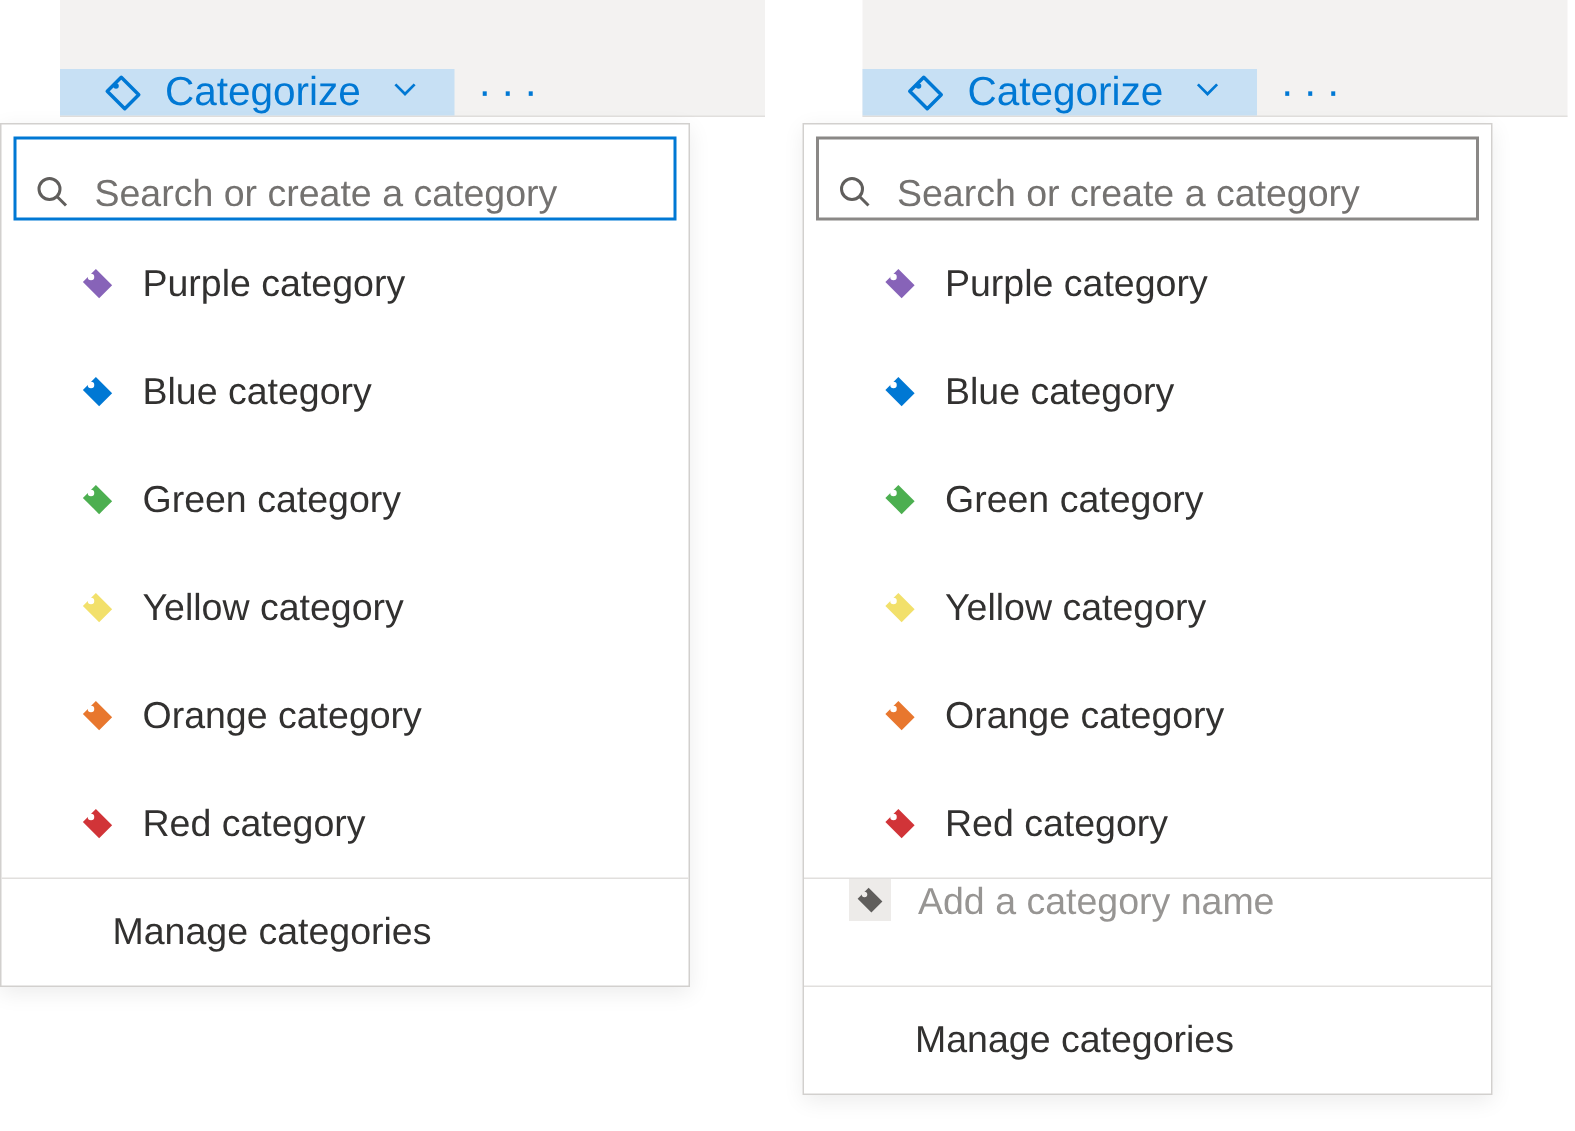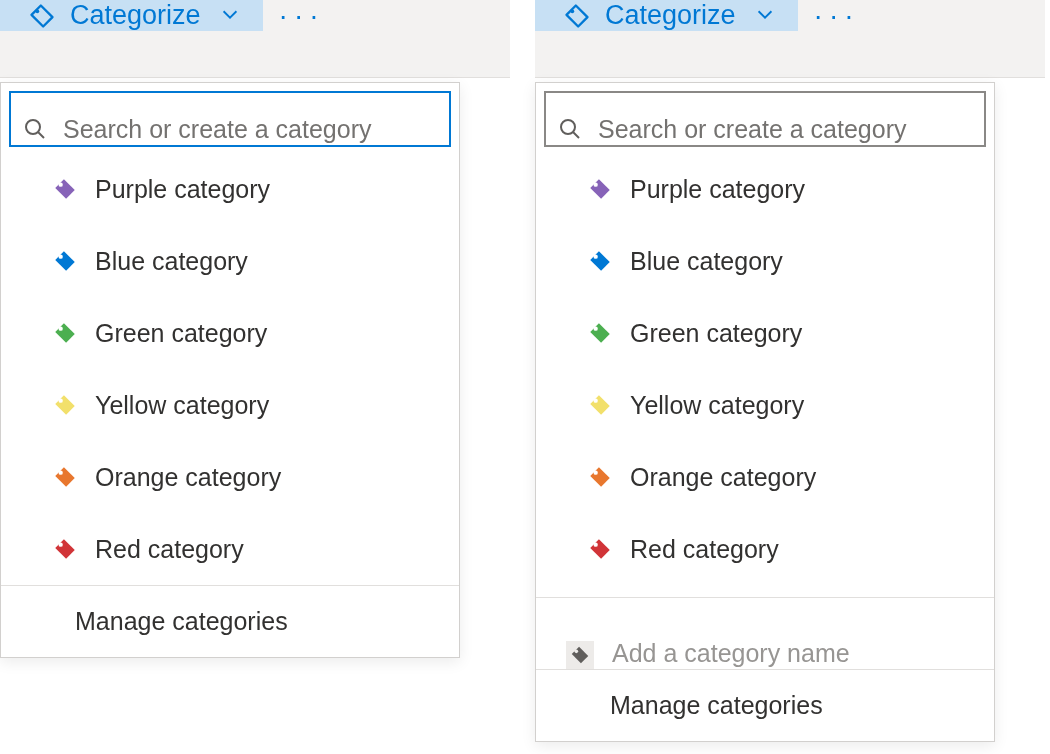--- a/index.html
+++ b/index.html
@@ -15,24 +15,25 @@
   }
   .panel-container {
     position: absolute;
     top: 0;
   }
   .panel-left { left: 0; width: 510px; }
   .panel-right { left: 535px; width: 510px; }
 
   .toolbar {
     display: flex;
-    align-items: flex-start;
+    align-items: flex-end;
     height: 78px;
     background: #f3f2f1;
     border-bottom: 1px solid #e1dfdd;
+    margin-left: 40px;
   }
 
   .categorize-button {
     display: flex;
     align-items: center;
     gap: 14px;
     padding: 0 22px 0 28px;
     background: #c7e0f4;
     cursor: pointer;
     user-select: none;
@@ -124,26 +125,25 @@
     cursor: pointer;
   }
   .action-item .spacer {
     width: 28px;
     flex: 0 0 28px;
   }
   .action-item.hovered { background: #f3f2f1; }
 
   .inline-new-cat {
     display: flex;
-    align-items: flex-end;
+    align-items: flex-start;
     gap: 16px;
     height: 72px;
-    padding: 16px 10px 0 30px;
-    font-size: 25px;
-    margin-top: 12px;
+    padding: 0 10px 0 30px;
+    font-size: 25px;
   }
   .inline-tag-box {
     width: 28px;
     height: 28px;
     background: #edebe9;
     display:flex;
     align-items:center;
     justify-content:center;
     flex: 0 0 28px;
   }

